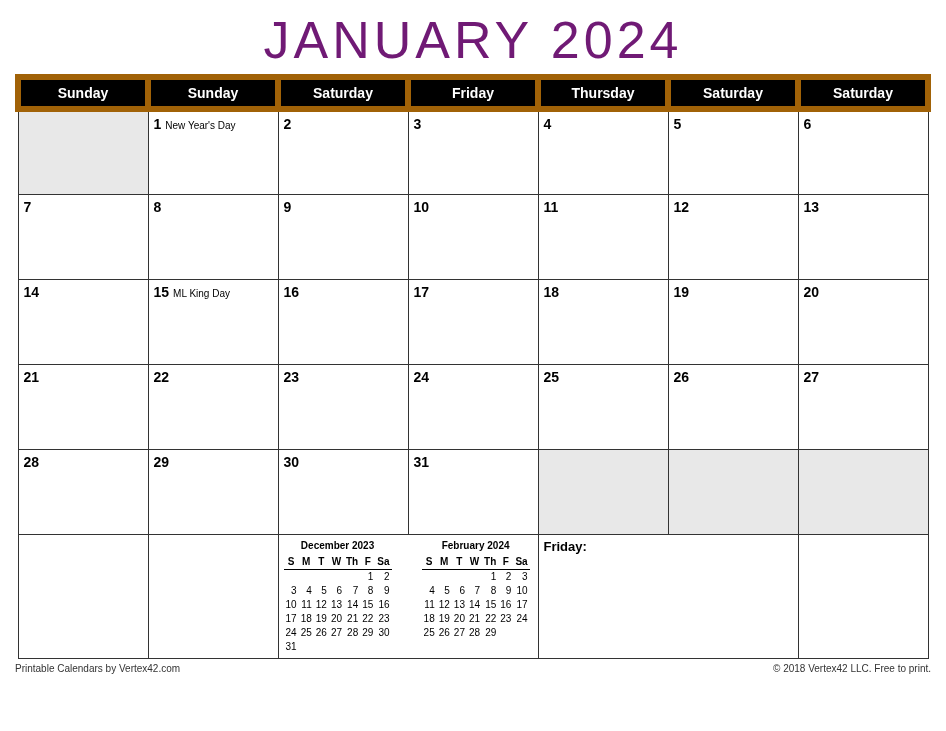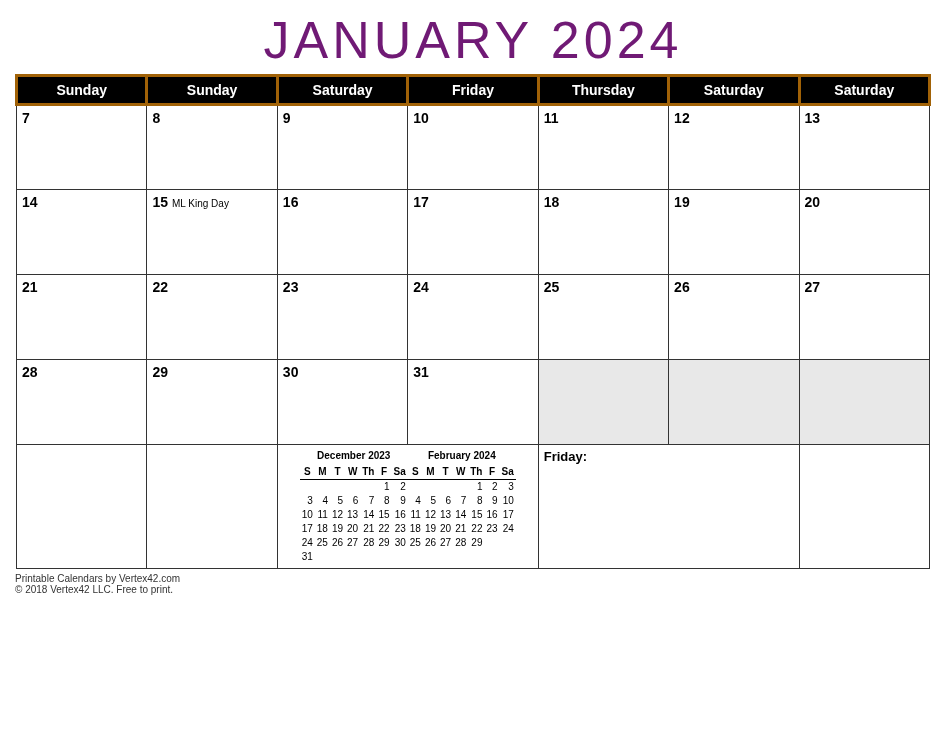--- a/index.html
+++ b/index.html
@@ -24,21 +24,21 @@
       border-collapse: collapse;
       table-layout: fixed;
     }
     .calendar-table th {
       background: #000;
       color: #fff;
       text-align: center;
       font-size: 14px;
       font-weight: bold;
       padding: 5px 8px;
-      border: 3px solid #a16207;
+      border: 6px solid #a16207;
     }
     .calendar-table td {
       border: 1px solid #333;
       vertical-align: top;
       padding: 4px 5px;
       height: 85px;
       font-size: 13px;
       background: #fff;
     }
     .calendar-table td.inactive {
@@ -94,45 +94,53 @@
     .notes-label {
       font-weight: bold;
       font-size: 13px;
     }
     .footer {
       display: flex;
       justify-content: space-between;
       font-size: 10px;
       color: #333;
       margin-top: 4px;
-      flex-direction: column;
     }
     .mini-cals-container {
       display: flex;
-      justify-content: center;
+      gap: 30px;
     }
   </style>
 </head>
 <body>
 
 <h1 class="page-title">JANUARY 2024</h1>
 
 <table class="calendar-table">
   <thead>
     <tr>
     <th>Sunday</th>
         <th>Sunday</th>
         <th>Saturday</th>
         <th>Friday</th>
         <th>Thursday</th>
         <th>Saturday</th>
         <th>Saturday</th>
       </tr>
   </thead>
   <tbody id="calendar-body">
+  <tr>
+        <td class="inactive"></td>
+        <td><span class="day-num">1</span><span class="holiday-label">New Year's Day</span></td>
+        <td><span class="day-num">2</span></td>
+        <td><span class="day-num">3</span></td>
+        <td><span class="day-num">4</span></td>
+        <td><span class="day-num">5</span></td>
+        <td><span class="day-num">6</span></td>
+      </tr>
       <tr>
         <td><span class="day-num">7</span></td>
         <td><span class="day-num">8</span></td>
         <td><span class="day-num">9</span></td>
         <td><span class="day-num">10</span></td>
         <td><span class="day-num">11</span></td>
         <td><span class="day-num">12</span></td>
         <td><span class="day-num">13</span></td>
       </tr>
       <tr>

